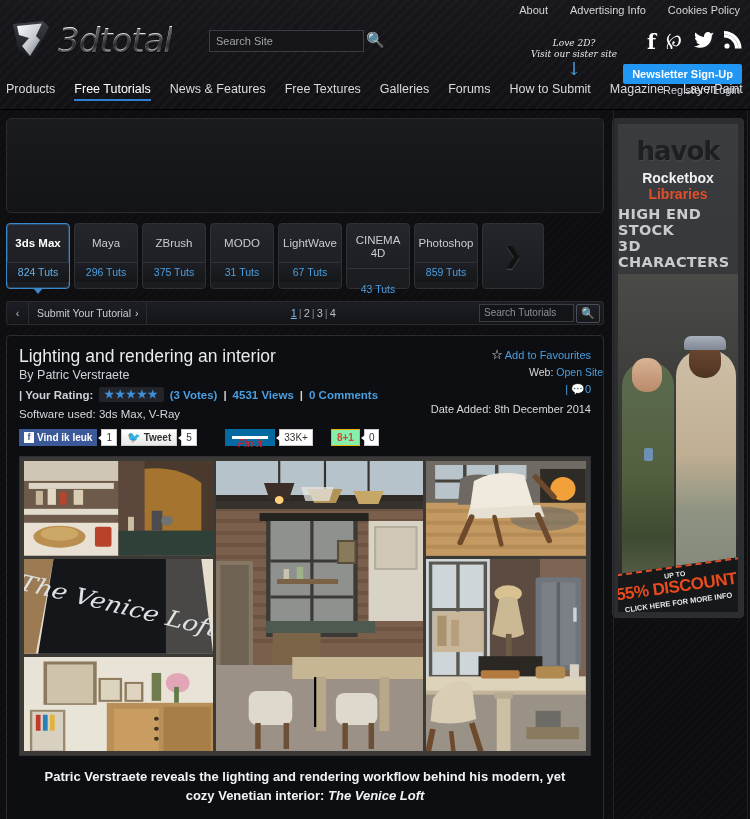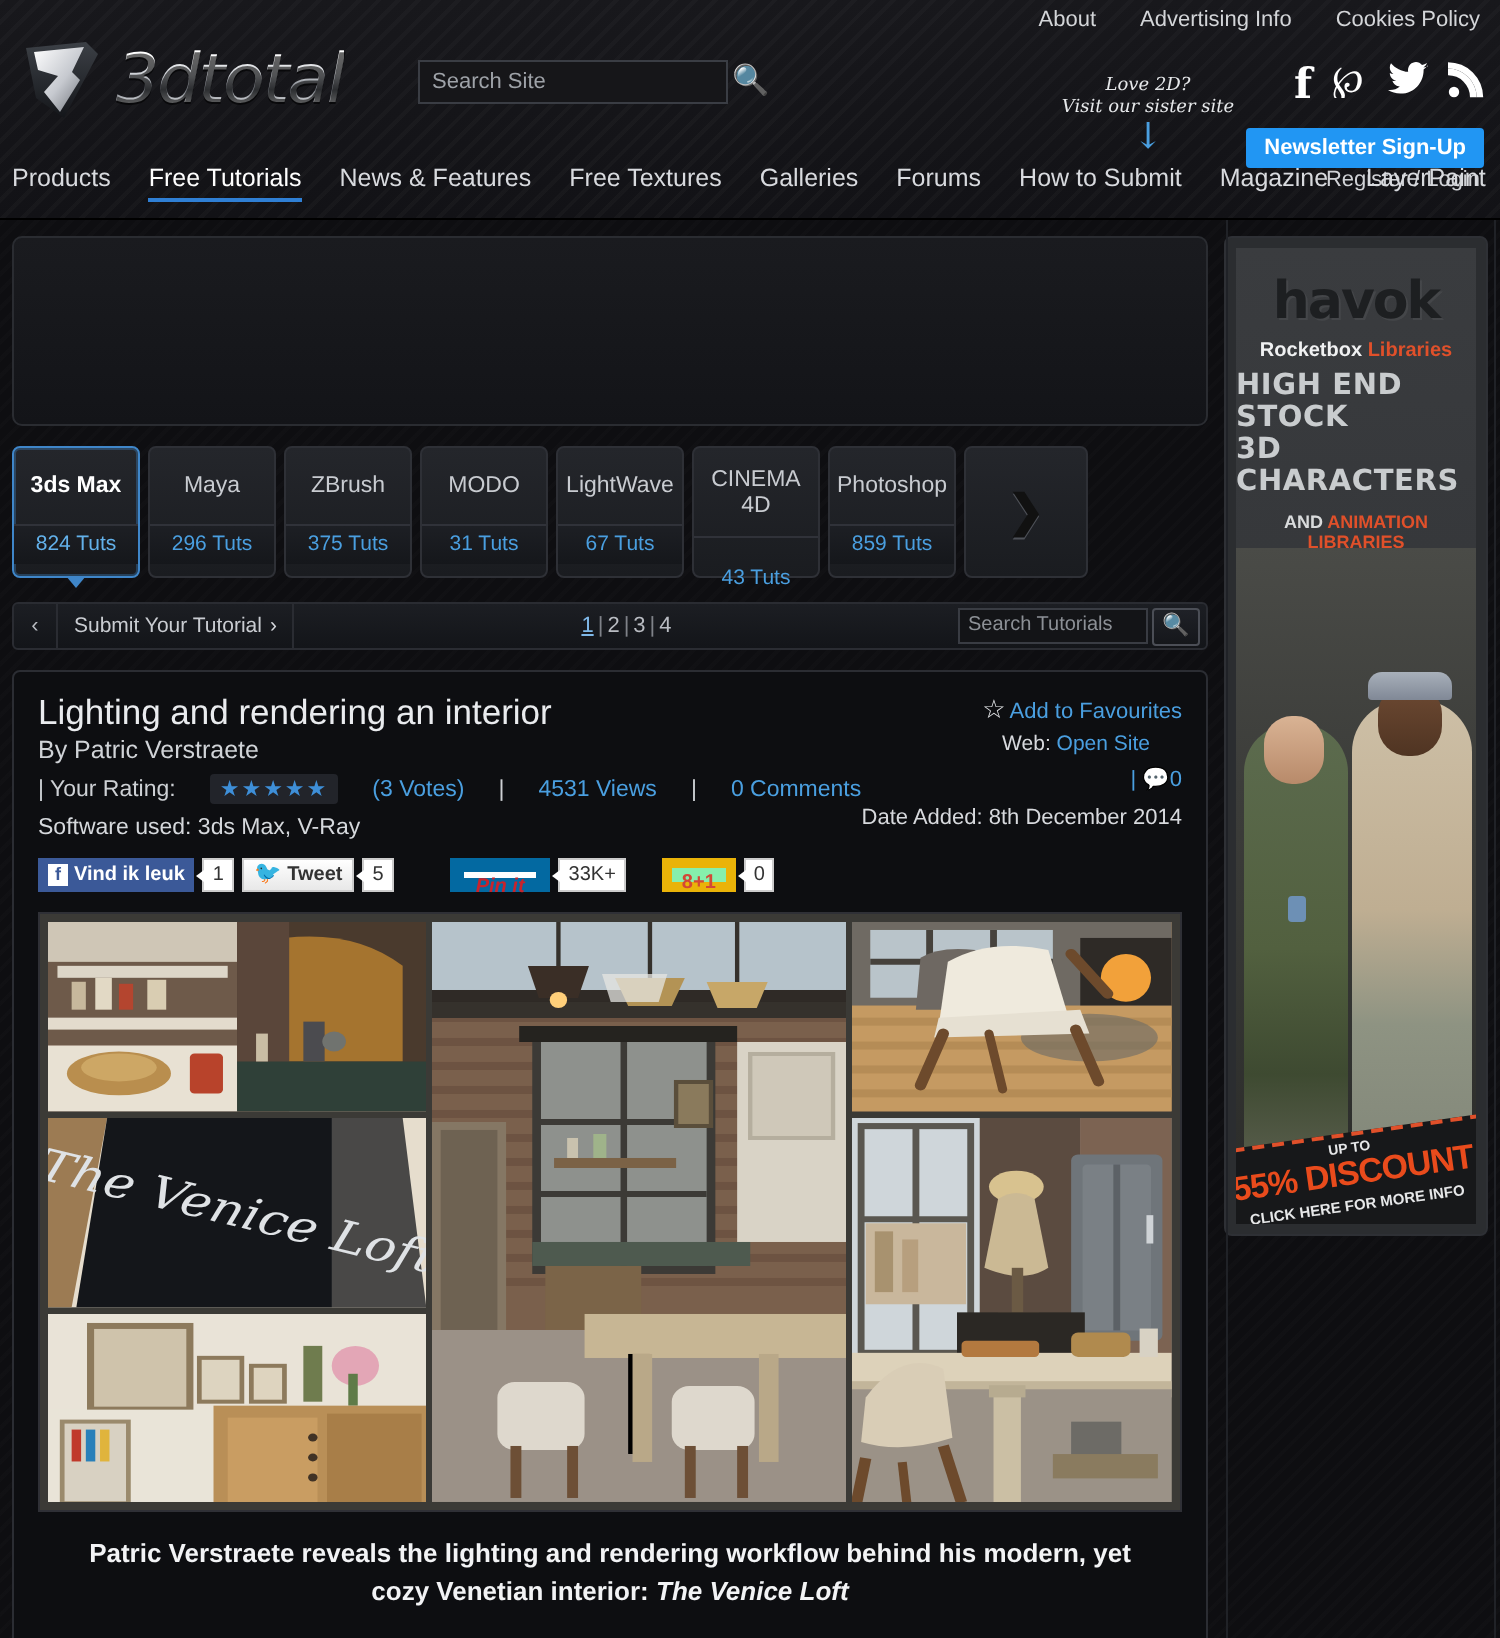--- a/index.html
+++ b/index.html
@@ -116,44 +116,44 @@
   .sb-searchbtn { width:24px; height:19px; margin-right:3px; background:linear-gradient(#1f2127,#15171b);
     border:1px solid #4b4e56; color:#dfe1e5; font-size:11px; text-align:center; line-height:17px; border-radius:2px;}
 
   
   .article {
     margin-top:10px; border:1px solid #2b2d33; border-radius:4px;
     background:#0d0e11; padding:10px 12px 12px 12px; position:relative;
   }
   .art-title { color:#e9ebee; font-size:17.5px; font-weight:normal; }
   .art-by { color:#d0d3d7; font-size:12.5px; margin-top:1px; }
-  .art-rating { margin-top:5px; display:flex; align-items:center; gap:17px; color:#cdd0d4; font-size:11.5px; }
+  .art-rating { margin-top:5px; display:flex; align-items:center; gap:6px; color:#cdd0d4; font-size:11.5px;font-weight:bold; }
   .stars { background:#22242a; border-radius:2px; padding:1px 5px; color:#3e8fd8; font-size:11px; letter-spacing:1px; }
   .art-rating .blue { color:#4a9fe0; }
   .fav { position:absolute; right:12px; top:11px; color:#4a9fe0; font-size:11px; }
   .fav .star { color:#e9ebee; font-size:13px; margin-right:2px; }
-  .web { position:absolute; right:28px; top:30px; font-size:10.5px; color:#d7d9dd; }
+  .web { position:absolute; right:0; top:30px; font-size:10.5px; color:#d7d9dd; }
   .web a { color:#4a9fe0; }
   .comm { position:absolute; right:12px; top:47px; font-size:11px; color:#4a9fe0; }
   .dateadded { position:absolute; right:12px; top:67px; font-size:11px; color:#d7d9dd; }
   .software { margin-top:6px; color:#d5d8dc; font-size:11.5px; }
 
   .shares { margin-top:9px; display:flex; align-items:center; gap:4px; height:17px; font-size:10px;}
   .sh { display:flex; align-items:center; height:17px; }
   .fb-btn { background:#3b5998; color:#fff; font-weight:bold; padding:0 5px; height:17px; line-height:17px; display:flex; align-items:center; gap:3px;}
   .fb-ic { background:#fff; color:#3b5998; font-weight:bold; width:10px; height:11px; text-align:center; font-size:9px; line-height:11px;}
   .cnt { background:#fff; color:#333; border:1px solid #ccc; height:17px; line-height:15px; padding:0 4px; margin-left:4px; position:relative;}
   .cnt::before { content:""; position:absolute; left:-4px; top:5px; width:0;height:0;
     border-top:3px solid transparent;border-bottom:3px solid transparent;border-right:4px solid #fff;}
   .tw-btn { background:linear-gradient(#fff,#e8e8e8); border:1px solid #ccc; color:#333; font-weight:bold;
     padding:0 5px; height:17px; display:flex; align-items:center; gap:3px; line-height:15px;}
   .tw-ic { color:#55acee; font-size:11px; }
   .pin-btn { background:#fff; border:7px solid #0369a1; color:#c8232c; font-weight:bold; font-style:italic;
     padding:0 6px; height:17px; line-height:15px; }
-  .g-btn { background:#86efac; border:5px solid #eab308; color:#d34836; font-weight:bold; padding:0 5px; height:17px; line-height:15px;}
+  .g-btn { background:#86efac; border:1px solid #eab308; color:#d34836; font-weight:bold; padding:0 5px; height:17px; line-height:15px;}
   .sp { width:20px; }
 
   
   .collage { margin-top:10px; border:1px solid #2f3036; background:#3b3a36; padding:4px; }
   .cg { display:grid; grid-template-columns: 1.48fr 1.62fr 1.25fr; grid-template-rows: 1fr 1fr 1fr; gap:3px; height:290px; }
   .cell { position:relative; overflow:hidden; }
   .cell.big { grid-column:2; grid-row:1 / span 3; }
   .cell.r1a { grid-column:1; grid-row:1; }
   .cell.r2a { grid-column:1; grid-row:2; }
   .cell.r3a { grid-column:1; grid-row:3; }
@@ -164,21 +164,21 @@
   .caption i { font-weight:bold; }
 
   
   .ad {
     width:132px; height:500px; border:1px solid #2e3035; border-radius:4px;
     background:#2b2d30; overflow:hidden; position:relative;
   }
   .ad-inner { position:absolute; inset:5px; background:linear-gradient(#3a3c3f,#2d2f32); overflow:hidden; }
   .havok { margin:12px 0 4px; text-align:center; font-family:"DejaVu Sans",sans-serif;
     font-size:26px; font-weight:bold; color:#1d1f21; letter-spacing:-1px; text-shadow:1px 1px 0 rgba(255,255,255,.06); }
-  .rocketbox { text-align:center; font-size:10px; font-weight:bold; color:#f0f1f2; }
+  .rocketbox { text-align:center; font-size:14px; font-weight:bold; color:#f0f1f2; }
   .rocketbox .red { color:#e0502a; }
   .hes { text-align:left; margin-top:5px; color:#c9ccce; font-size:14.5px; font-weight:bold;
     line-height:1.1; letter-spacing:.3px; font-family:"DejaVu Sans", sans-serif; }
   .anim { text-align:center; margin-top:6px; font-size:9px; font-weight:bold; color:#d9dbdc;}
   .anim .red { color:#e0502a; }
   .chars { position:absolute; left:0; right:0; top:150px; bottom:0;
     background:linear-gradient(#4a4b47 0%, #3c3d3a 35%, #2a2b29 100%); }
   .fig { position:absolute; bottom:0; }
   .fig1 { left:4px; width:52px; height:250px;
     background:linear-gradient(#5c6b4e 0%, #52603f 45%, #3e4a31 70%, #6a6a5e 100%);

